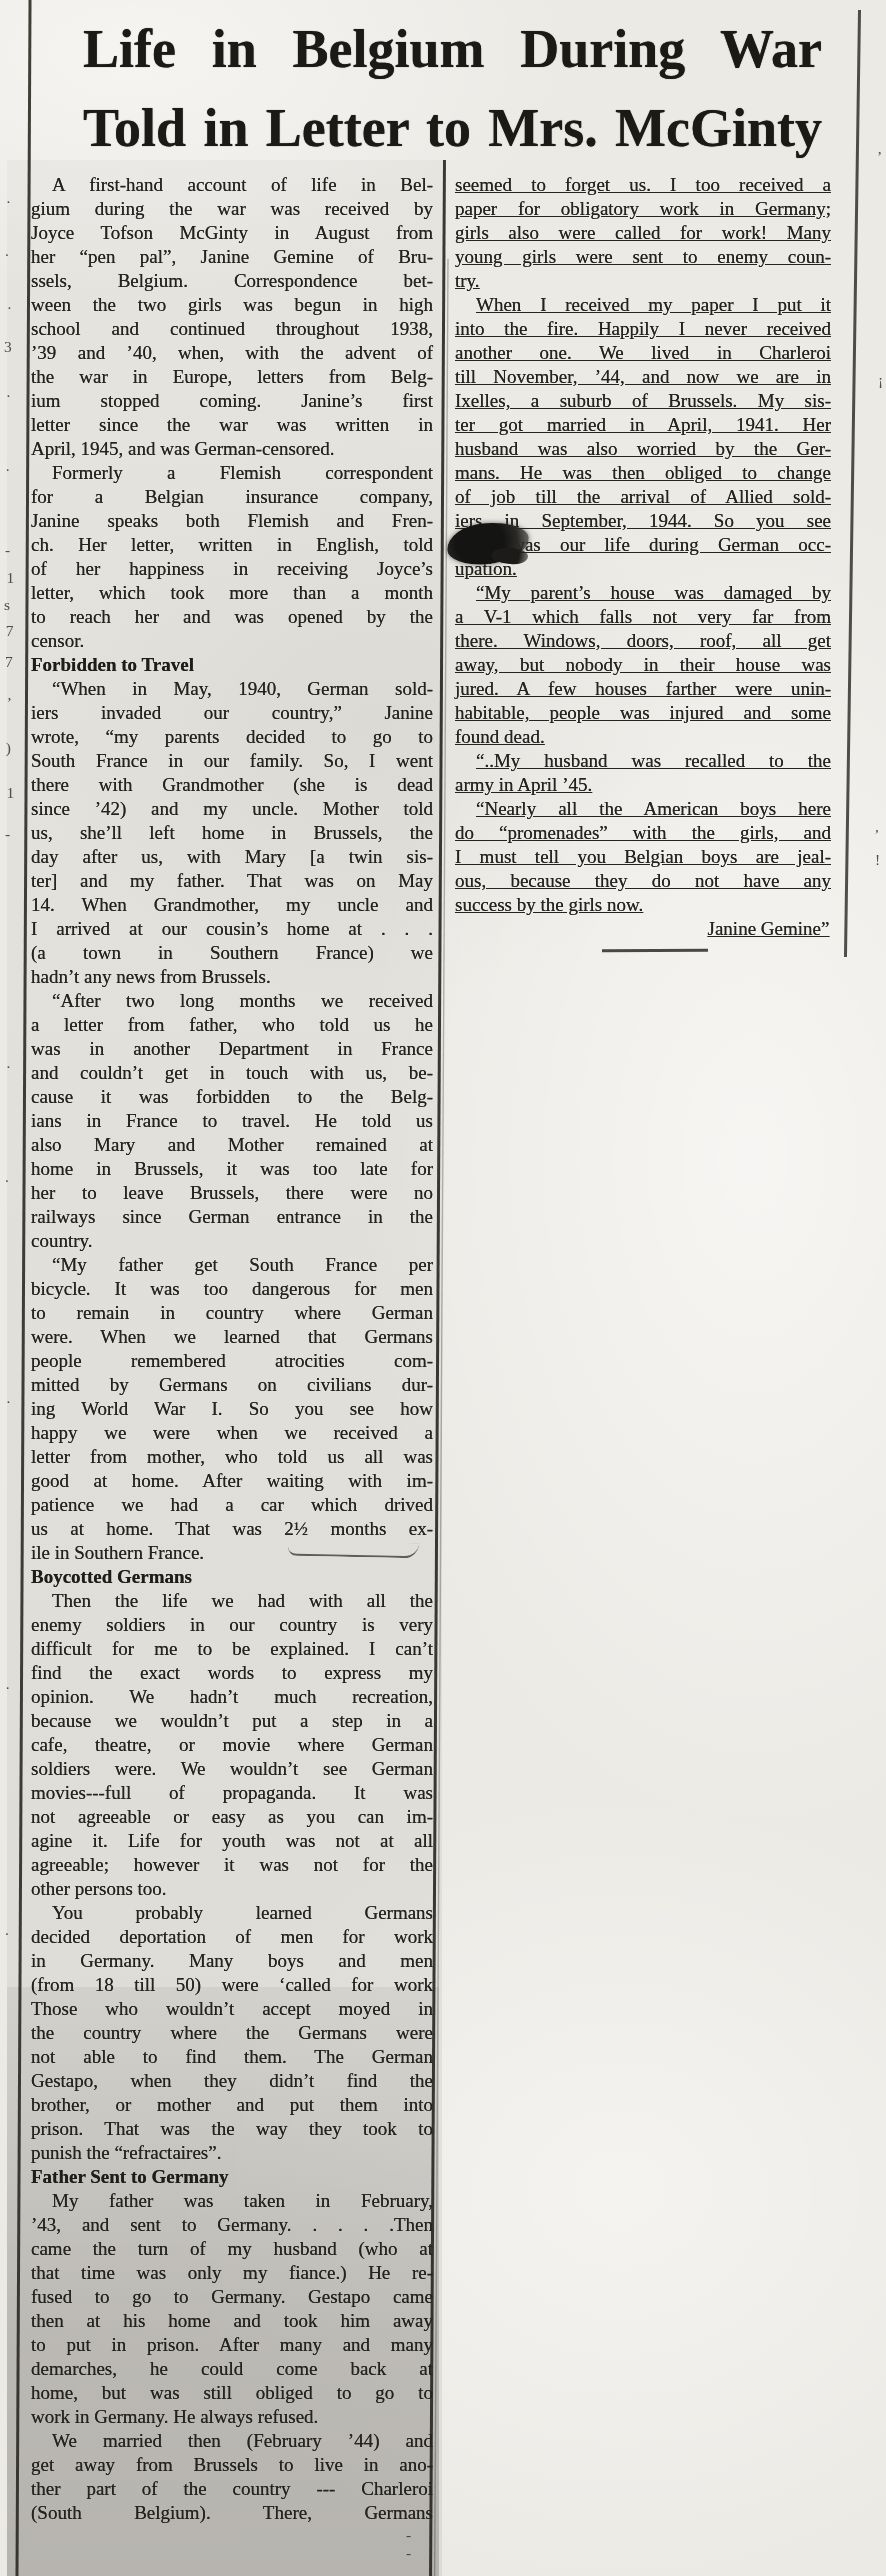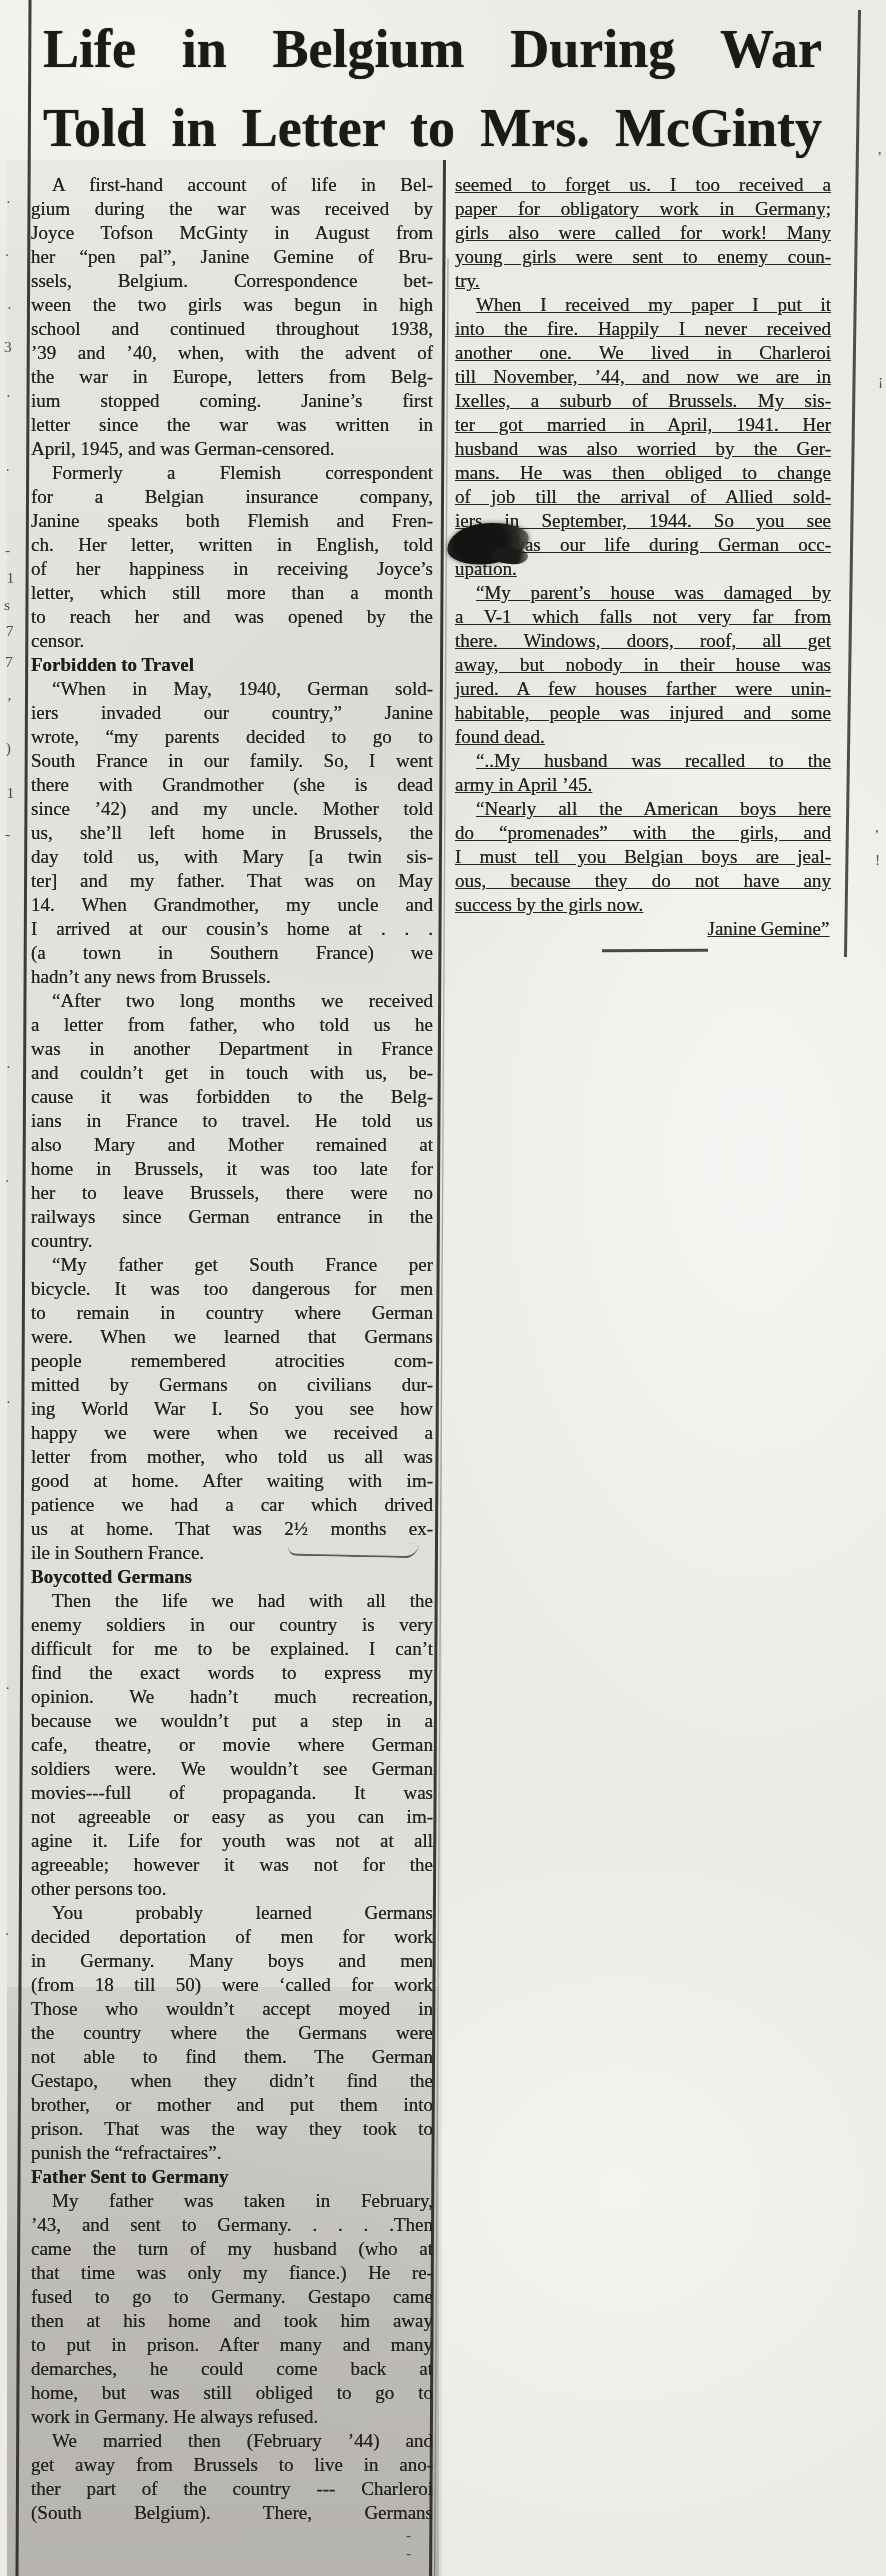--- a/index.html
+++ b/index.html
@@ -20,21 +20,21 @@
   .shade-bottomleft{left:6.5px;top:1987px;width:432px;height:589px;
     background:linear-gradient(180deg, rgba(108,105,100,0.10), rgba(108,105,100,0.30) 60%, rgba(108,105,100,0.34));}
   .rule{position:absolute;background:#26251f;}
   .rule-left{left:22px;top:-6.5px;width:2.5px;height:2592px;transform:rotate(0.29deg);opacity:.88;}
   .rule-divider{left:436px;top:160px;width:2.5px;height:2421px;transform:rotate(0.33deg);opacity:.9;
     box-shadow:4.1px 98px 0 -0.8px rgba(38,37,31,.35);}
   .rule-right{left:851px;top:9.8px;width:2.5px;height:947px;transform:rotate(0.85deg);opacity:.8;}
   .headline{position:absolute;left:43px;top:9.8px;width:779px;margin:0;
     font-size:54px;line-height:79px;font-weight:bold;color:#1b1a17;
     text-shadow:0 0 0.8px rgba(27,26,23,.9);}
-  .hline{display:block;text-align:justify;text-align-last:justify;white-space:normal;}
+  .hline{display:block;text-align:justify;text-align-last:justify;white-space:normal;margin-left:40px;}
   .col{position:absolute;top:173px;font-size:19px;line-height:24px;
     text-shadow:0 0 0.6px rgba(36,35,31,.85);}
   #left-col{left:31px;width:402px;}
   #right-col{left:455px;width:376px;text-decoration:underline;}
   .line{height:24px;text-align:justify;text-align-last:justify;}
   .line.first{text-indent:21px;}
   .line.last{text-align-last:left;}
   .subhead{height:24px;font-weight:bold;text-align:left;color:#1e1d1a;}
   .signature{height:24px;text-align:right;padding-right:1.6px;}
   .end-rule{position:absolute;height:2.5px;background:#2a2a26;transform:rotate(-0.3deg);opacity:.85;}
@@ -77,32 +77,32 @@
       <div class="line" data-interactable="false">’39 and ’40, when, with the advent of</div>
       <div class="line" data-interactable="false">the war in Europe, letters from Belg-</div>
       <div class="line" data-interactable="false">ium stopped coming. Janine’s first</div>
       <div class="line" data-interactable="false">letter since the war was written in</div>
       <div class="line last" data-interactable="false">April, 1945, and was German-censored.</div>
       <div class="line first" data-interactable="false">Formerly a Flemish correspondent</div>
       <div class="line" data-interactable="false">for a Belgian insurance company,</div>
       <div class="line" data-interactable="false">Janine speaks both Flemish and Fren-</div>
       <div class="line" data-interactable="false">ch. Her letter, written in English, told</div>
       <div class="line" data-interactable="false">of her happiness in receiving Joyce’s</div>
-      <div class="line" data-interactable="false">letter, which still more than a month</div>
+      <div class="line" data-interactable="false">letter, which took more than a month</div>
       <div class="line" data-interactable="false">to reach her and was opened by the</div>
       <div class="line last" data-interactable="false">censor.</div>
       <div class="subhead" data-interactable="false">Forbidden to Travel</div>
       <div class="line first" data-interactable="false">“When in May, 1940, German sold-</div>
       <div class="line" data-interactable="false">iers invaded our country,” Janine</div>
       <div class="line" data-interactable="false">wrote, “my parents decided to go to</div>
       <div class="line" data-interactable="false">South France in our family. So, I went</div>
       <div class="line" data-interactable="false">there with Grandmother (she is dead</div>
       <div class="line" data-interactable="false">since ’42) and my uncle. Mother told</div>
       <div class="line" data-interactable="false">us, she’ll left home in Brussels, the</div>
-      <div class="line" data-interactable="false">day told us, with Mary [a twin sis-</div>
+      <div class="line" data-interactable="false">day after us, with Mary [a twin sis-</div>
       <div class="line" data-interactable="false">ter] and my father. That was on May</div>
       <div class="line" data-interactable="false">14. When Grandmother, my uncle and</div>
       <div class="line" data-interactable="false">I arrived at our cousin’s home at . . .</div>
       <div class="line" data-interactable="false">(a town in Southern France) we</div>
       <div class="line last" data-interactable="false">hadn’t any news from Brussels.</div>
       <div class="line first" data-interactable="false">“After two long months we received</div>
       <div class="line" data-interactable="false">a letter from father, who told us he</div>
       <div class="line" data-interactable="false">was in another Department in France</div>
       <div class="line" data-interactable="false">and couldn’t get in touch with us, be-</div>
       <div class="line" data-interactable="false">cause it was forbidden to the Belg-</div>

